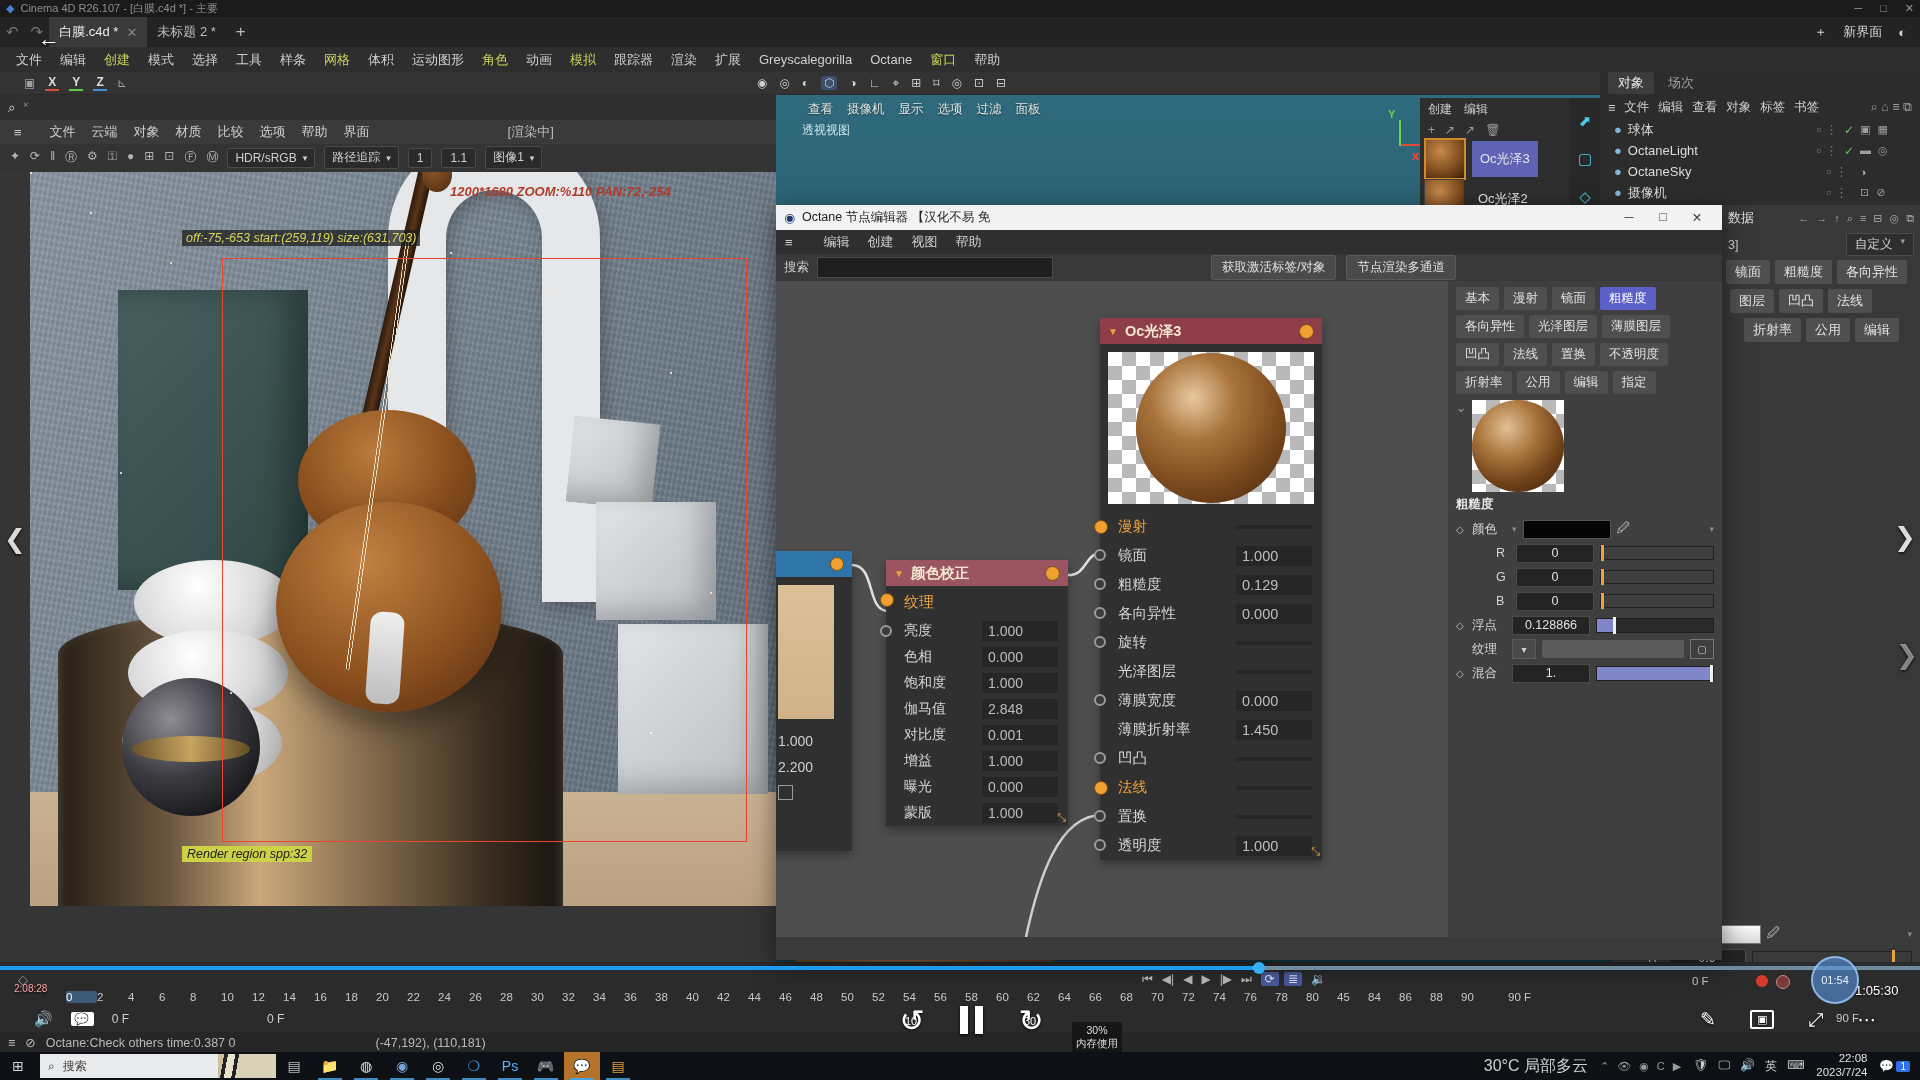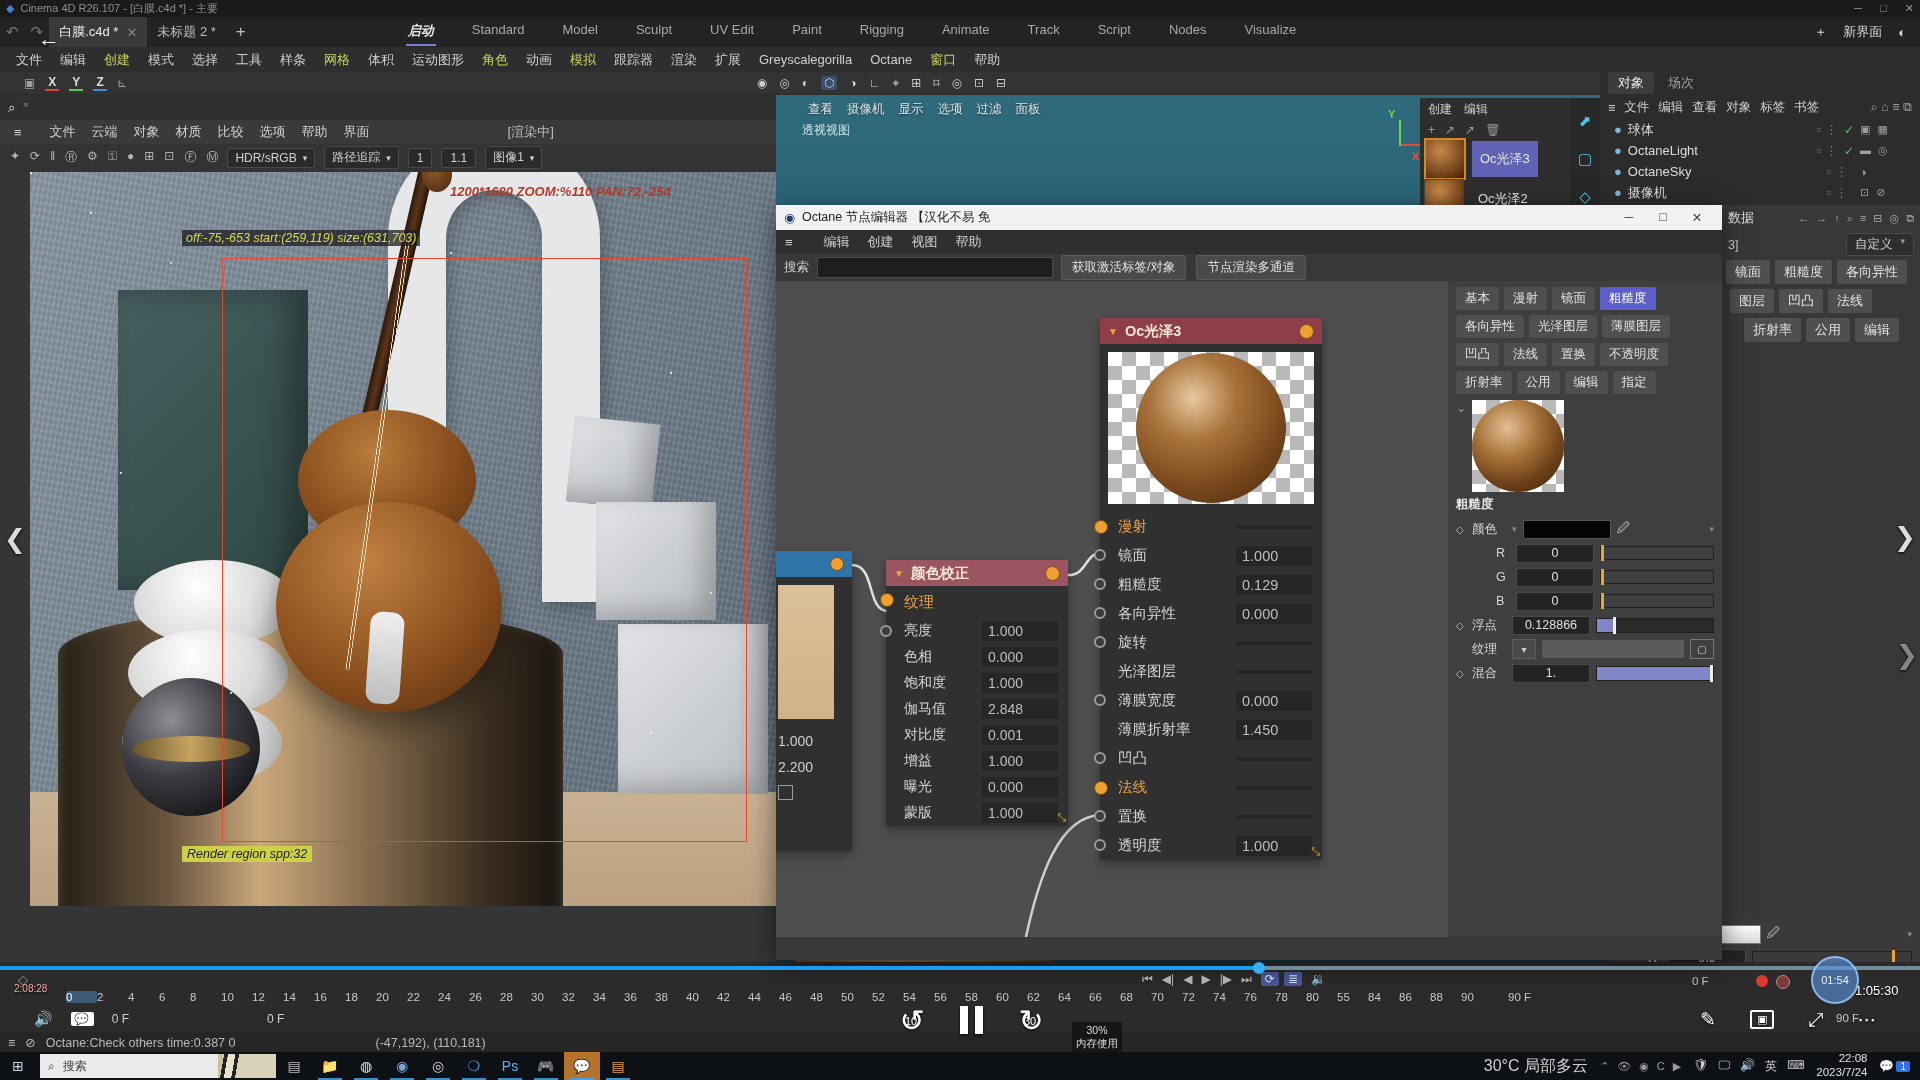--- a/index.html
+++ b/index.html
@@ -214,35 +214,20 @@
 
   <div class="abs" id="tabbar">
     <span class="undo">↶</span>
     <span class="undo">↷</span>
     <span class="doctab active">
       <span>白膜.c4d *</span>
       <span style="color:#888;">✕</span>
     </span>
     <span class="doctab">未标题 2 *</span>
     <span class="doctab" style="font-size:17px;">+</span>
-    <span class="layouts">
-
-    <span class="ltab active">启动</span>
-        <span class="ltab">Standard</span>
-        <span class="ltab">Model</span>
-        <span class="ltab">Sculpt</span>
-        <span class="ltab">UV Edit</span>
-        <span class="ltab">Paint</span>
-        <span class="ltab">Rigging</span>
-        <span class="ltab">Animate</span>
-        <span class="ltab">Track</span>
-        <span class="ltab">Script</span>
-        <span class="ltab">Nodes</span>
-        <span class="ltab">Visualize</span>
-      </span>
     <span id="newui">
       <span>＋</span>
       <span>新界面</span>
       <span>◐</span>
     </span>
   </div>
 
   <div class="abs" id="menubar">
 
   <span>文件</span>
@@ -577,21 +562,21 @@
 
       <span style="padding:2px 9px;">编辑</span>
           <span style="padding:2px 9px;">创建</span>
           <span style="padding:2px 9px;">视图</span>
           <span style="padding:2px 9px;">帮助</span>
         </span>
     </div>
     <div class="searchrow">
       <span>搜索</span>
       <input style="">
-      <span style="display:flex;gap:10px;">
+      <span style="margin-left:150px;display:flex;gap:10px;">
 
       <span class="nebtn">获取激活标签/对象</span>
           <span class="nebtn">节点渲染多通道</span>
         </span>
     </div>
 
     <div id="canvas">
       <svg width="672" height="656" style="position:absolute;left:0;top:0;">
         <path d="M76,284 C100,284 90,330 112,330" stroke="#e0e0e0" stroke-width="2.5" fill="none"></path>
         <path d="M292,294 C312,294 308,272 326,272" stroke="#e0e0e0" stroke-width="2.5" fill="none"></path>
@@ -944,21 +929,21 @@
       <span class="tickn">62</span>
       <span class="tickn">64</span>
       <span class="tickn">66</span>
       <span class="tickn">68</span>
       <span class="tickn">70</span>
       <span class="tickn">72</span>
       <span class="tickn">74</span>
       <span class="tickn">76</span>
       <span class="tickn">78</span>
       <span class="tickn">80</span>
-      <span class="tickn">55</span>
+      <span class="tickn">45</span>
       <span class="tickn">84</span>
       <span class="tickn">86</span>
       <span class="tickn">88</span>
       <span class="tickn">90</span>
     </div>
   <div class="abs" id="transport">
     <span style="display:flex;gap:9px;">
 
     <span>⏮</span>
         <span>◀|</span>

